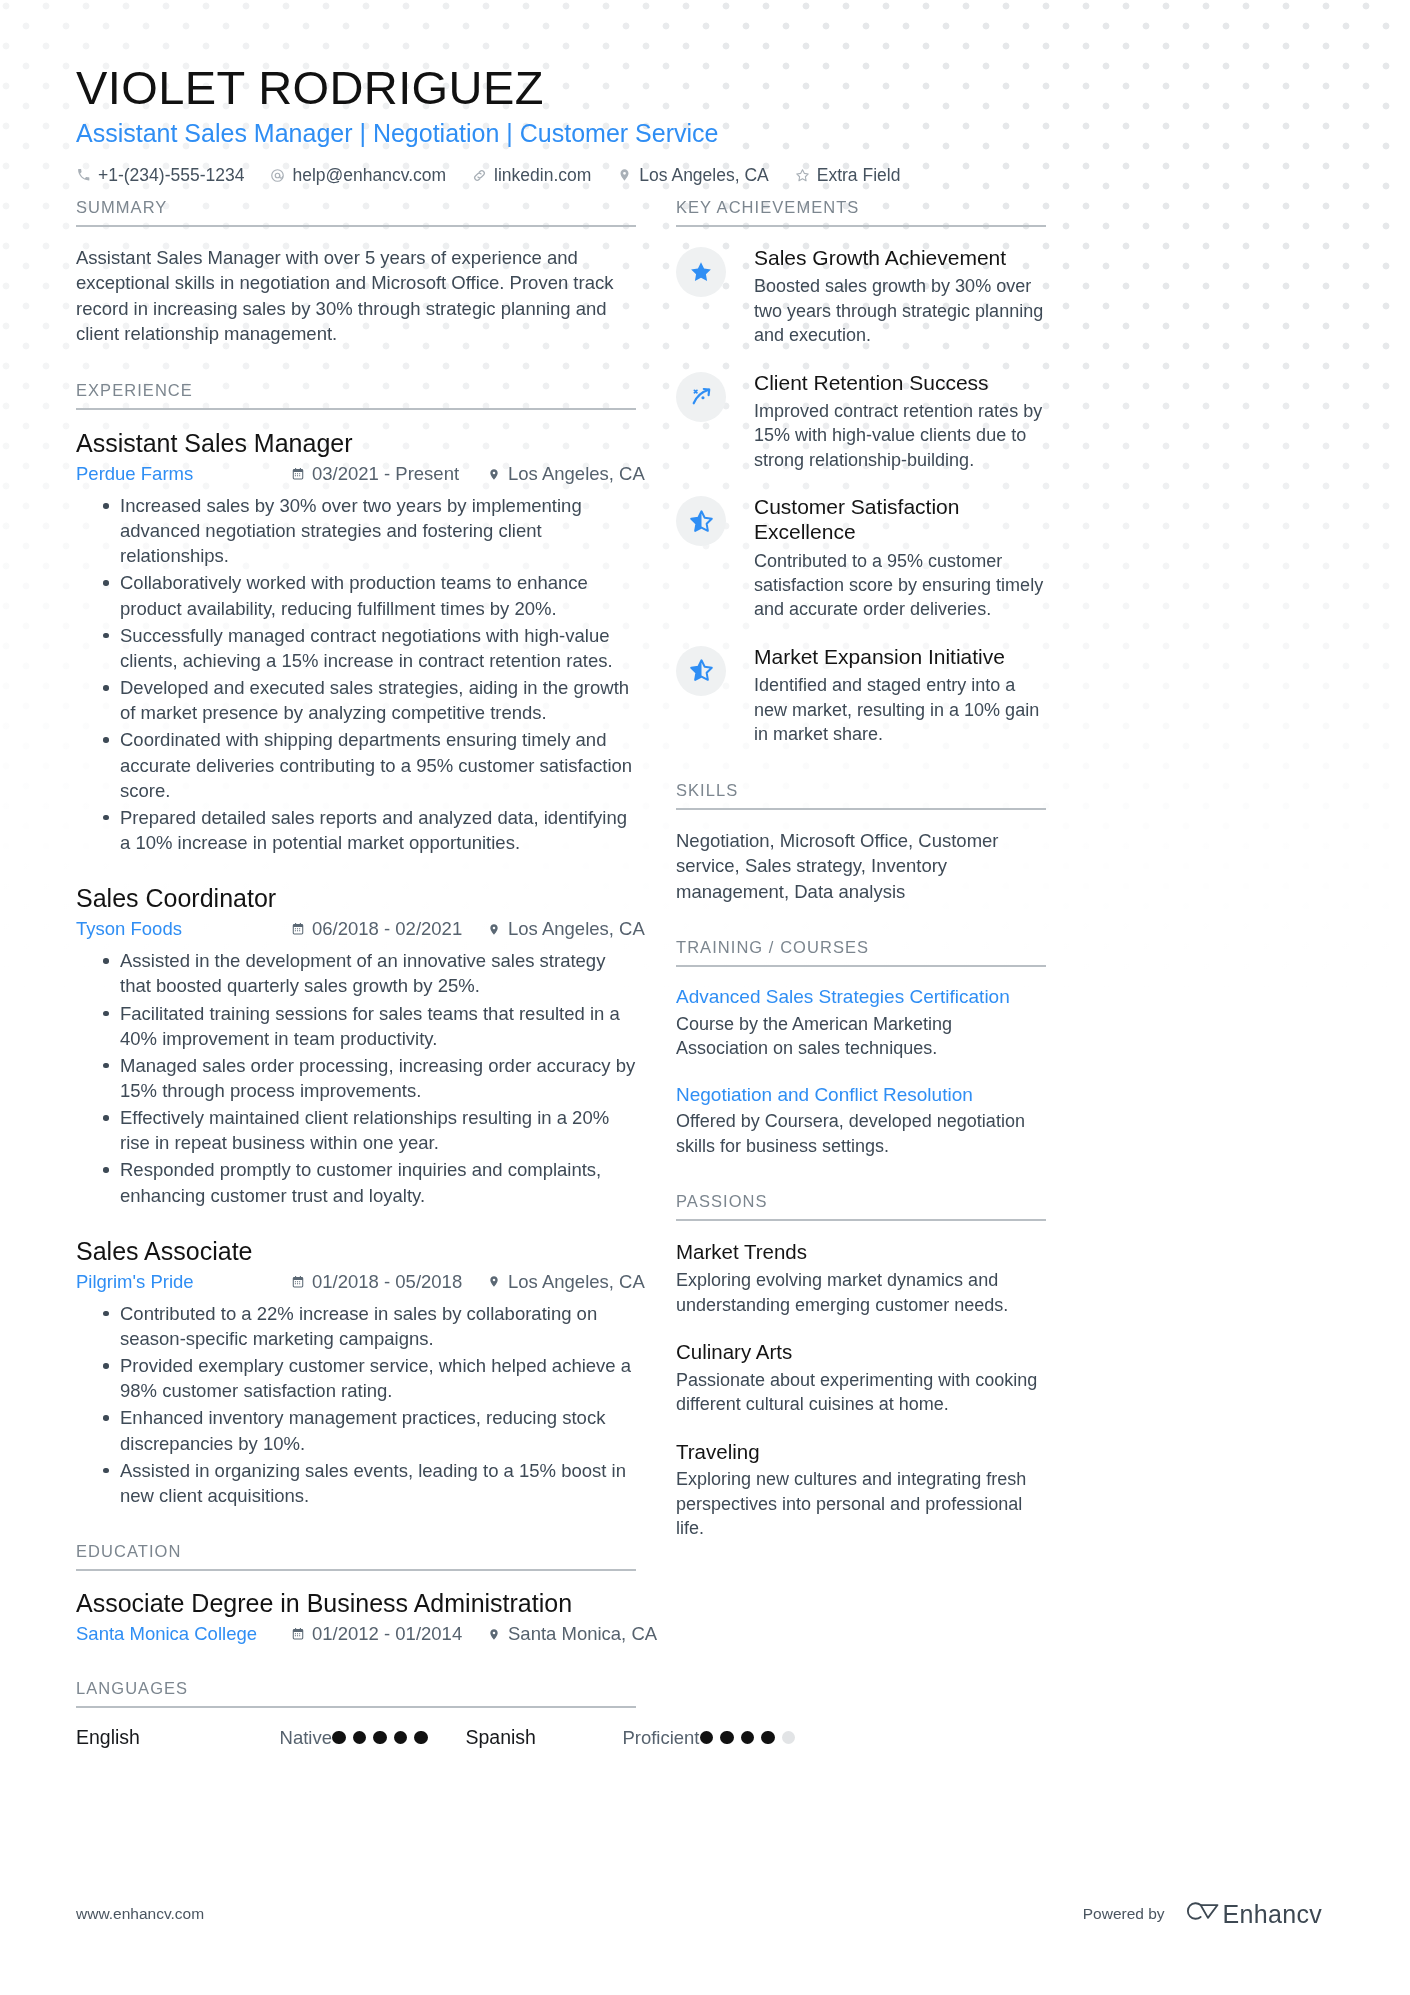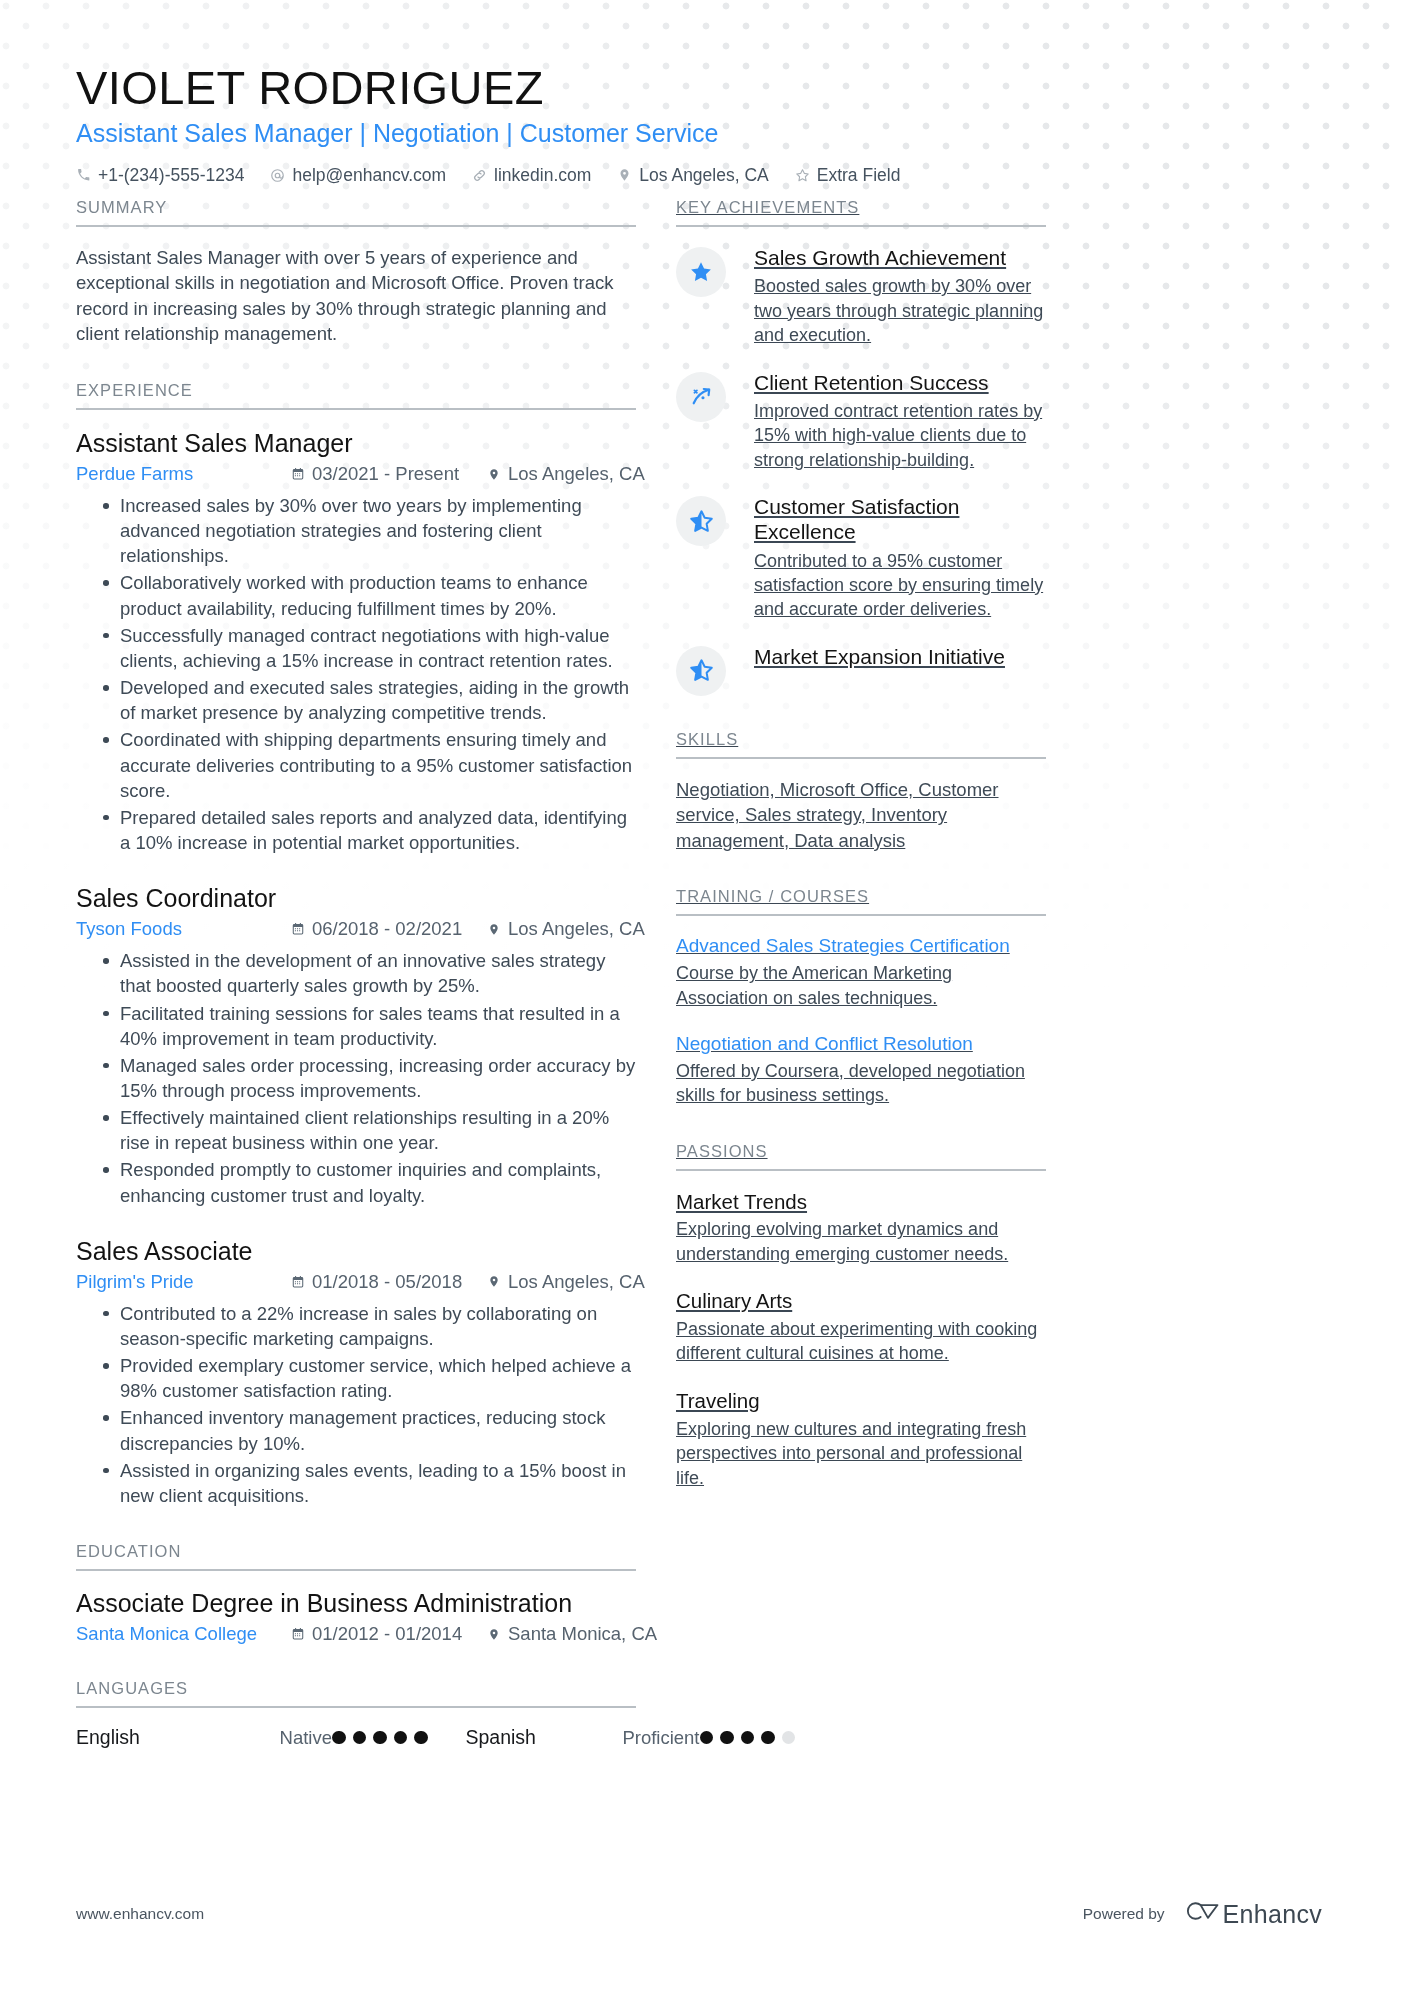--- a/index.html
+++ b/index.html
@@ -86,21 +86,21 @@
   .contact-item .ci svg { display:block; }
 
   
   .cols {
     display: flex;
     align-items: flex-start;
     margin-top: 12px;
   }
   .col-left  { width: 560px; flex: none; }
   .col-gap   { width: 40px; flex: none; }
-  .col-right { width: 370px; flex: none; text-decoration: underline; }
+  .col-right { width: 370px; flex: none; }
 
   
   .sec-title {
     font-size: 16.5px;
     letter-spacing: 1.05px;
     color: #7c868f;
     text-transform: uppercase;
     padding-bottom: 8px;
     border-bottom: 2.2px solid #b9bfc4;
     margin-bottom: 18px;
@@ -579,20 +579,21 @@
                         <rect x="0" y="0" width="12" height="24"></rect>
                       </clipPath>
                     </defs>
                   <path d="M12 2.2l3.05 6.18 6.82 1-4.94 4.81 1.17 6.79L12 17.77l-6.1 3.21 1.17-6.79L2.13 9.38l6.82-1z" fill="none" stroke="#2f8ef4" stroke-width="1.9" stroke-linejoin="round"></path>
                   <path d="M12 2.2l3.05 6.18 6.82 1-4.94 4.81 1.17 6.79L12 17.77l-6.1 3.21 1.17-6.79L2.13 9.38l6.82-1z" fill="#2f8ef4" clip-path="url(#halfclip2)"></path>
                 </svg>
               </span>
             </div>
             <div class="ach-body">
               <div class="ach-title">Market Expansion Initiative</div>
+              <div class="ach-desc">Identified and staged entry into a new market, resulting in a 10% gain in market share.</div>
             </div>
           </div>
         </div>
 
         <div class="sec">
           <div class="sec-title">SKILLS</div>
           <div class="body-text">Negotiation, Microsoft Office, Customer service, Sales strategy, Inventory management, Data analysis</div>
         </div>
 
         <div class="sec">

